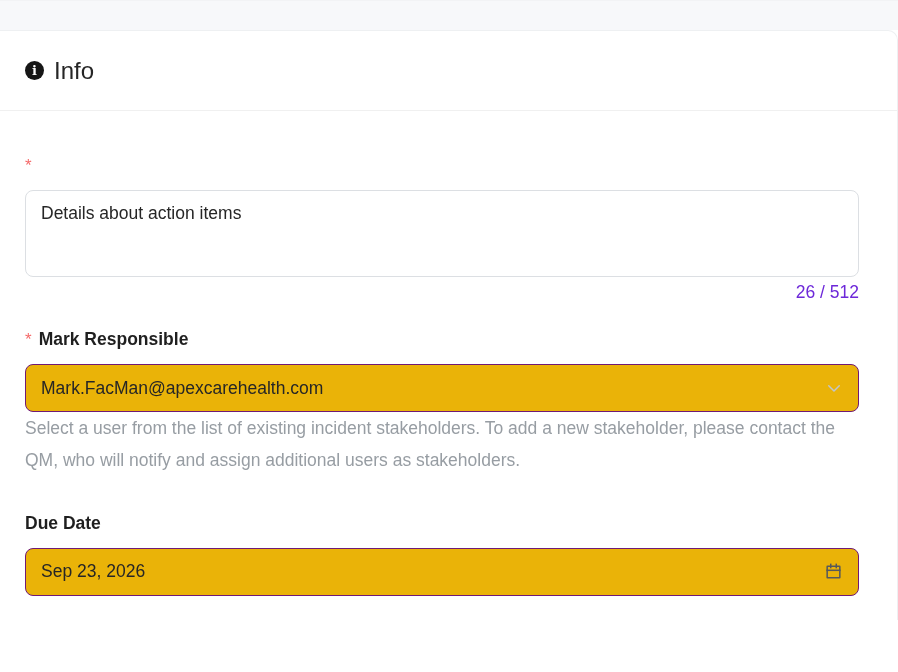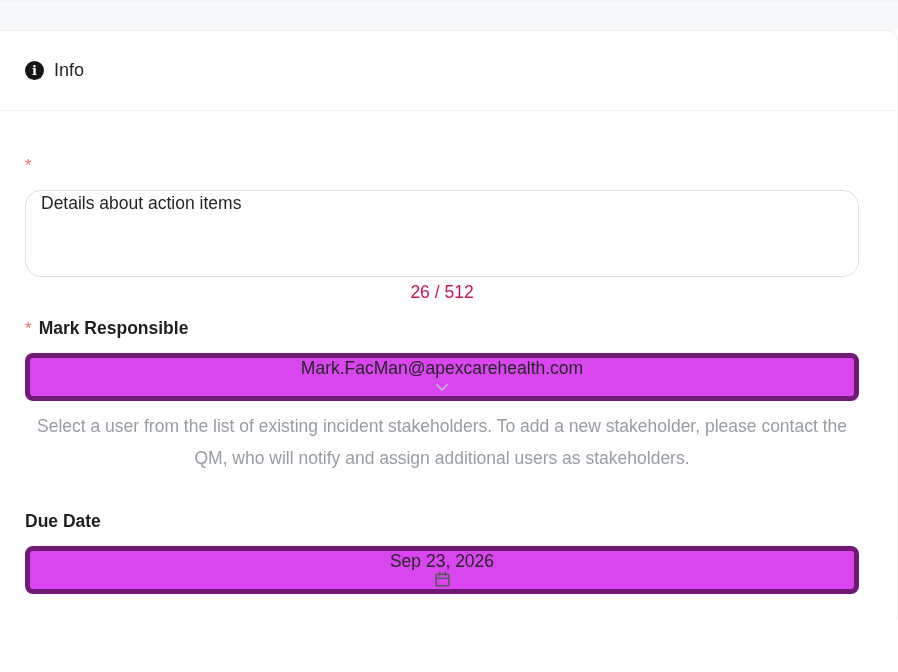--- a/index.html
+++ b/index.html
@@ -78,84 +78,81 @@
     background: #161616;
     color: #ffffff;
     font-family: "DejaVu Serif", serif;
     font-size: 13px;
     font-weight: 700;
     display: flex;
     align-items: center;
     justify-content: center;
     line-height: 1;
   }
-  .info-label { font-size: 18px; color: #262626; }
+  .info-label { font-size: 24px; color: #262626; }
 
   
   .form { padding: 45px 38px 20px 25px; }
   .field-label {
     display: flex;
     align-items: baseline;
     gap: 7px;
     font-size: 17.5px;
     font-weight: 600;
     color: #1f1f1f;
     margin-bottom: 14px;
   }
   .req-mark { color: #f56a6a; font-weight: 400; font-size: 17px; }
 
   .details-textarea {
     display: block;
     width: 100%;
     height: 87px;
     border: 1px solid #dcdfe3;
-    border-radius: 16px;
-    padding: 0 15px;
+    border-radius: 8px;
+    padding: 10px 15px;
     font-family: "Liberation Sans", sans-serif;
     font-size: 17.5px;
     color: #262626;
     line-height: 1.45;
     resize: none;
     outline: none;
     background: #fff;
   }
   .char-counter {
-    text-align: center;
-    font-size: 17.5px;
-    color: #be185d;
+    text-align: right;
+    font-size: 17.5px;
+    color: #6d28d9;
     margin-top: 5px;
-    margin-bottom: 15px;
+    margin-bottom: 26px;
   }
 
   .input-box {
     height: 48px;
-    border: 5px solid #701a75;
+    border: 1px solid #701a75;
     border-radius: 8px;
     display: flex;
     align-items: center;
     justify-content: space-between;
     padding: 0 15px;
     font-size: 17.5px;
     color: #262626;
-    background: #d946ef;
+    background: #eab308;
     cursor: pointer;
-    flex-direction: column;
   }
   .input-box .value { white-space: nowrap; overflow: hidden; }
 
   .chevron-icon { width: 18px; height: 18px; flex: 0 0 auto; }
   .calendar-icon { width: 19px; height: 19px; flex: 0 0 auto; }
 
   .help-text {
-    margin-top: 9px;
     font-size: 17.5px;
     line-height: 1.85;
     color: #979da3;
     max-width: 836px;
-    text-align: center;
   }
 
   .due-date-field { margin-top: 36px; }
 </style>
 </head>
 <body>
 
 <div class="page">
 
 

